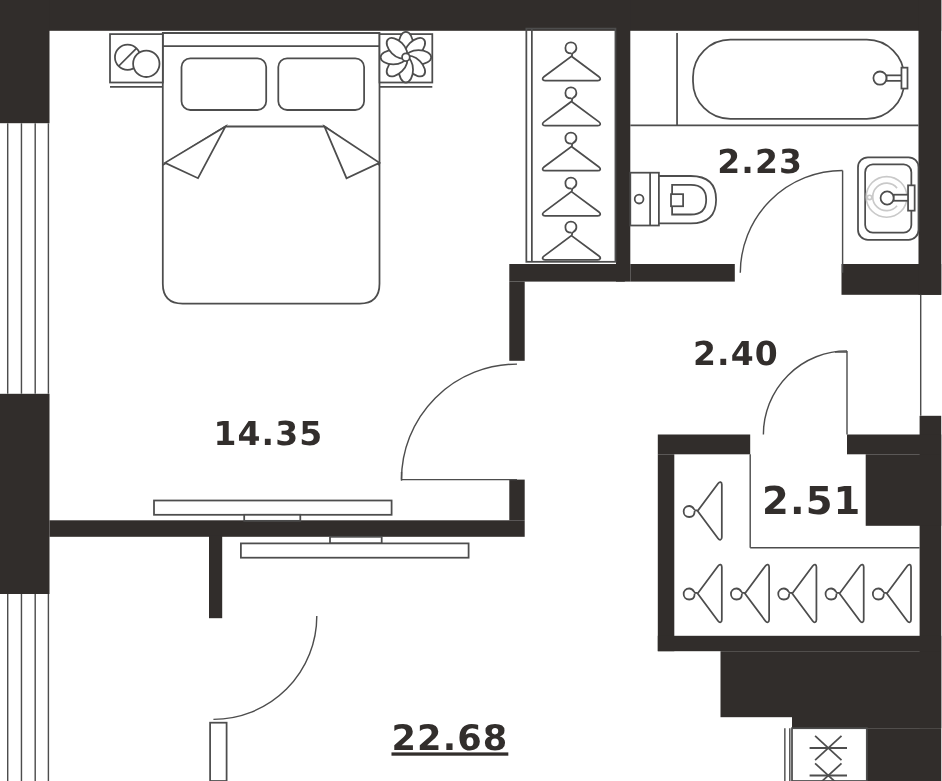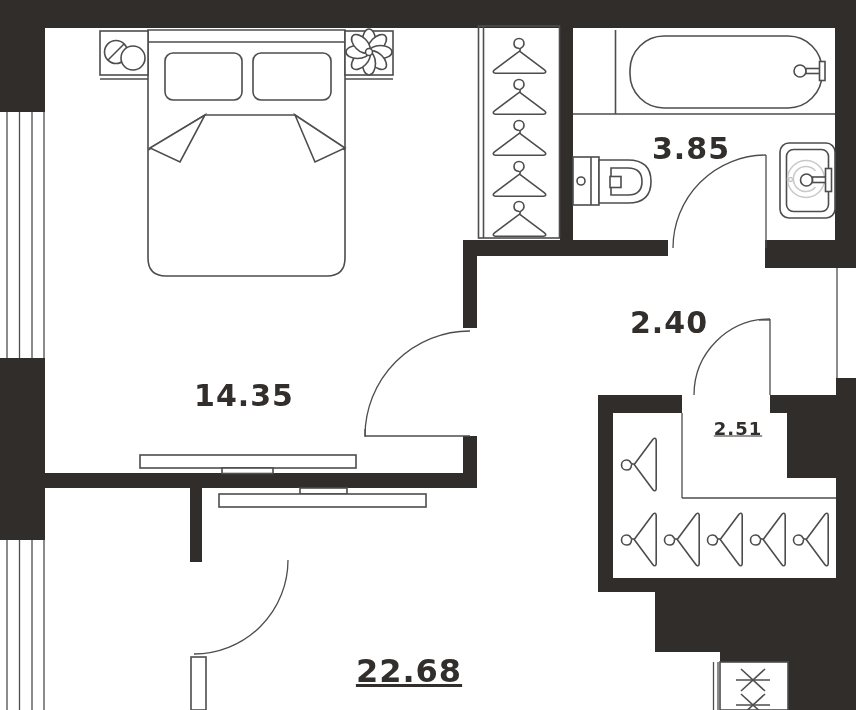--- a/index.html
+++ b/index.html
@@ -194,18 +194,18 @@
       </g>
       <g>
         <line class="fn" x1="741" y1="694" x2="765" y2="716"></line>
         <line class="fn" x1="765" y1="694" x2="741" y2="716"></line>
         <line class="fn" x1="736" y1="705" x2="770" y2="705"></line>
       </g>
     </g>
   </svg>
 
   <div class="room-label" style="left:244px;top:395px;font-size:30px;">14.35</div>
-  <div class="room-label" style="left:691px;top:148px;font-size:30px;">3.85</div>
+  <div class="room-label" style="left:691px;top:148px;font-size:30px;">2.23</div>
   <div class="room-label" style="left:669px;top:322px;font-size:30px;">2.40</div>
-  <div class="room-label" style="left:738px;top:428px;font-size:18px;text-decoration:underline;">2.51</div>
+  <div class="room-label" style="left:738px;top:456px;font-size:35px;">2.51</div>
   <div class="room-label" style="left:409px;top:671px;font-size:32px;text-decoration:underline;">22.68</div>
 
 </div>
 
 </body></html>

